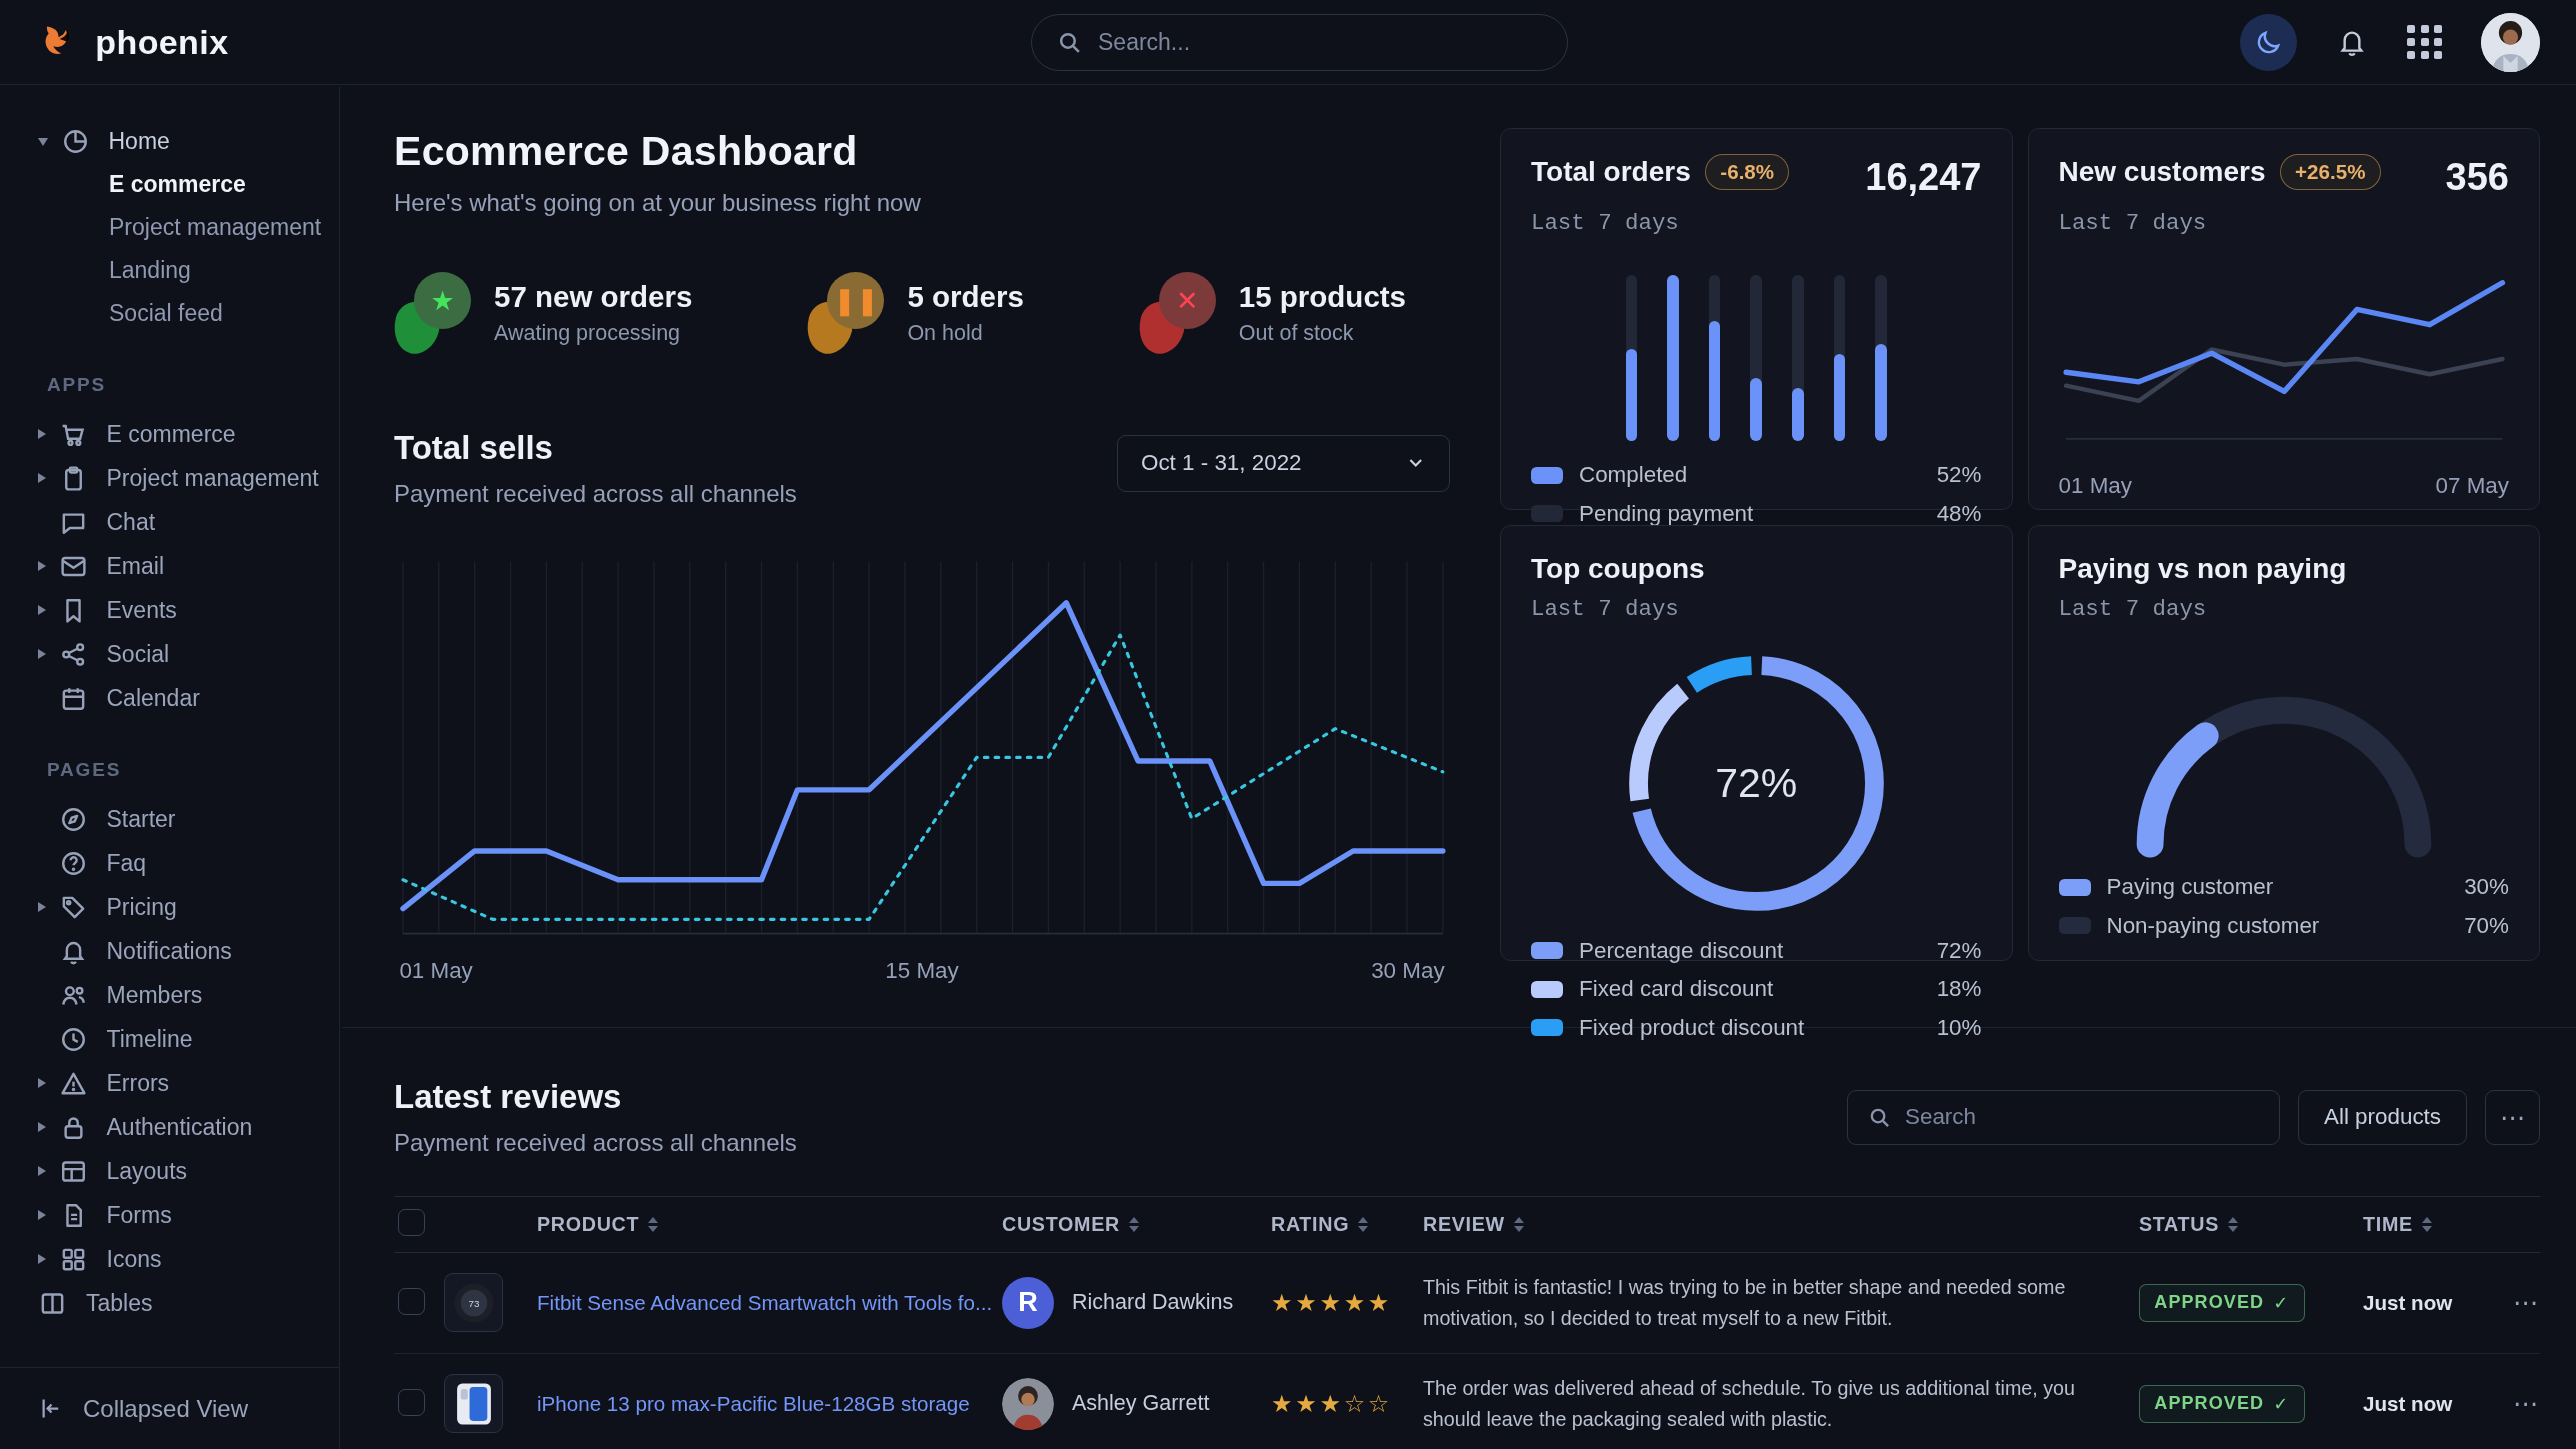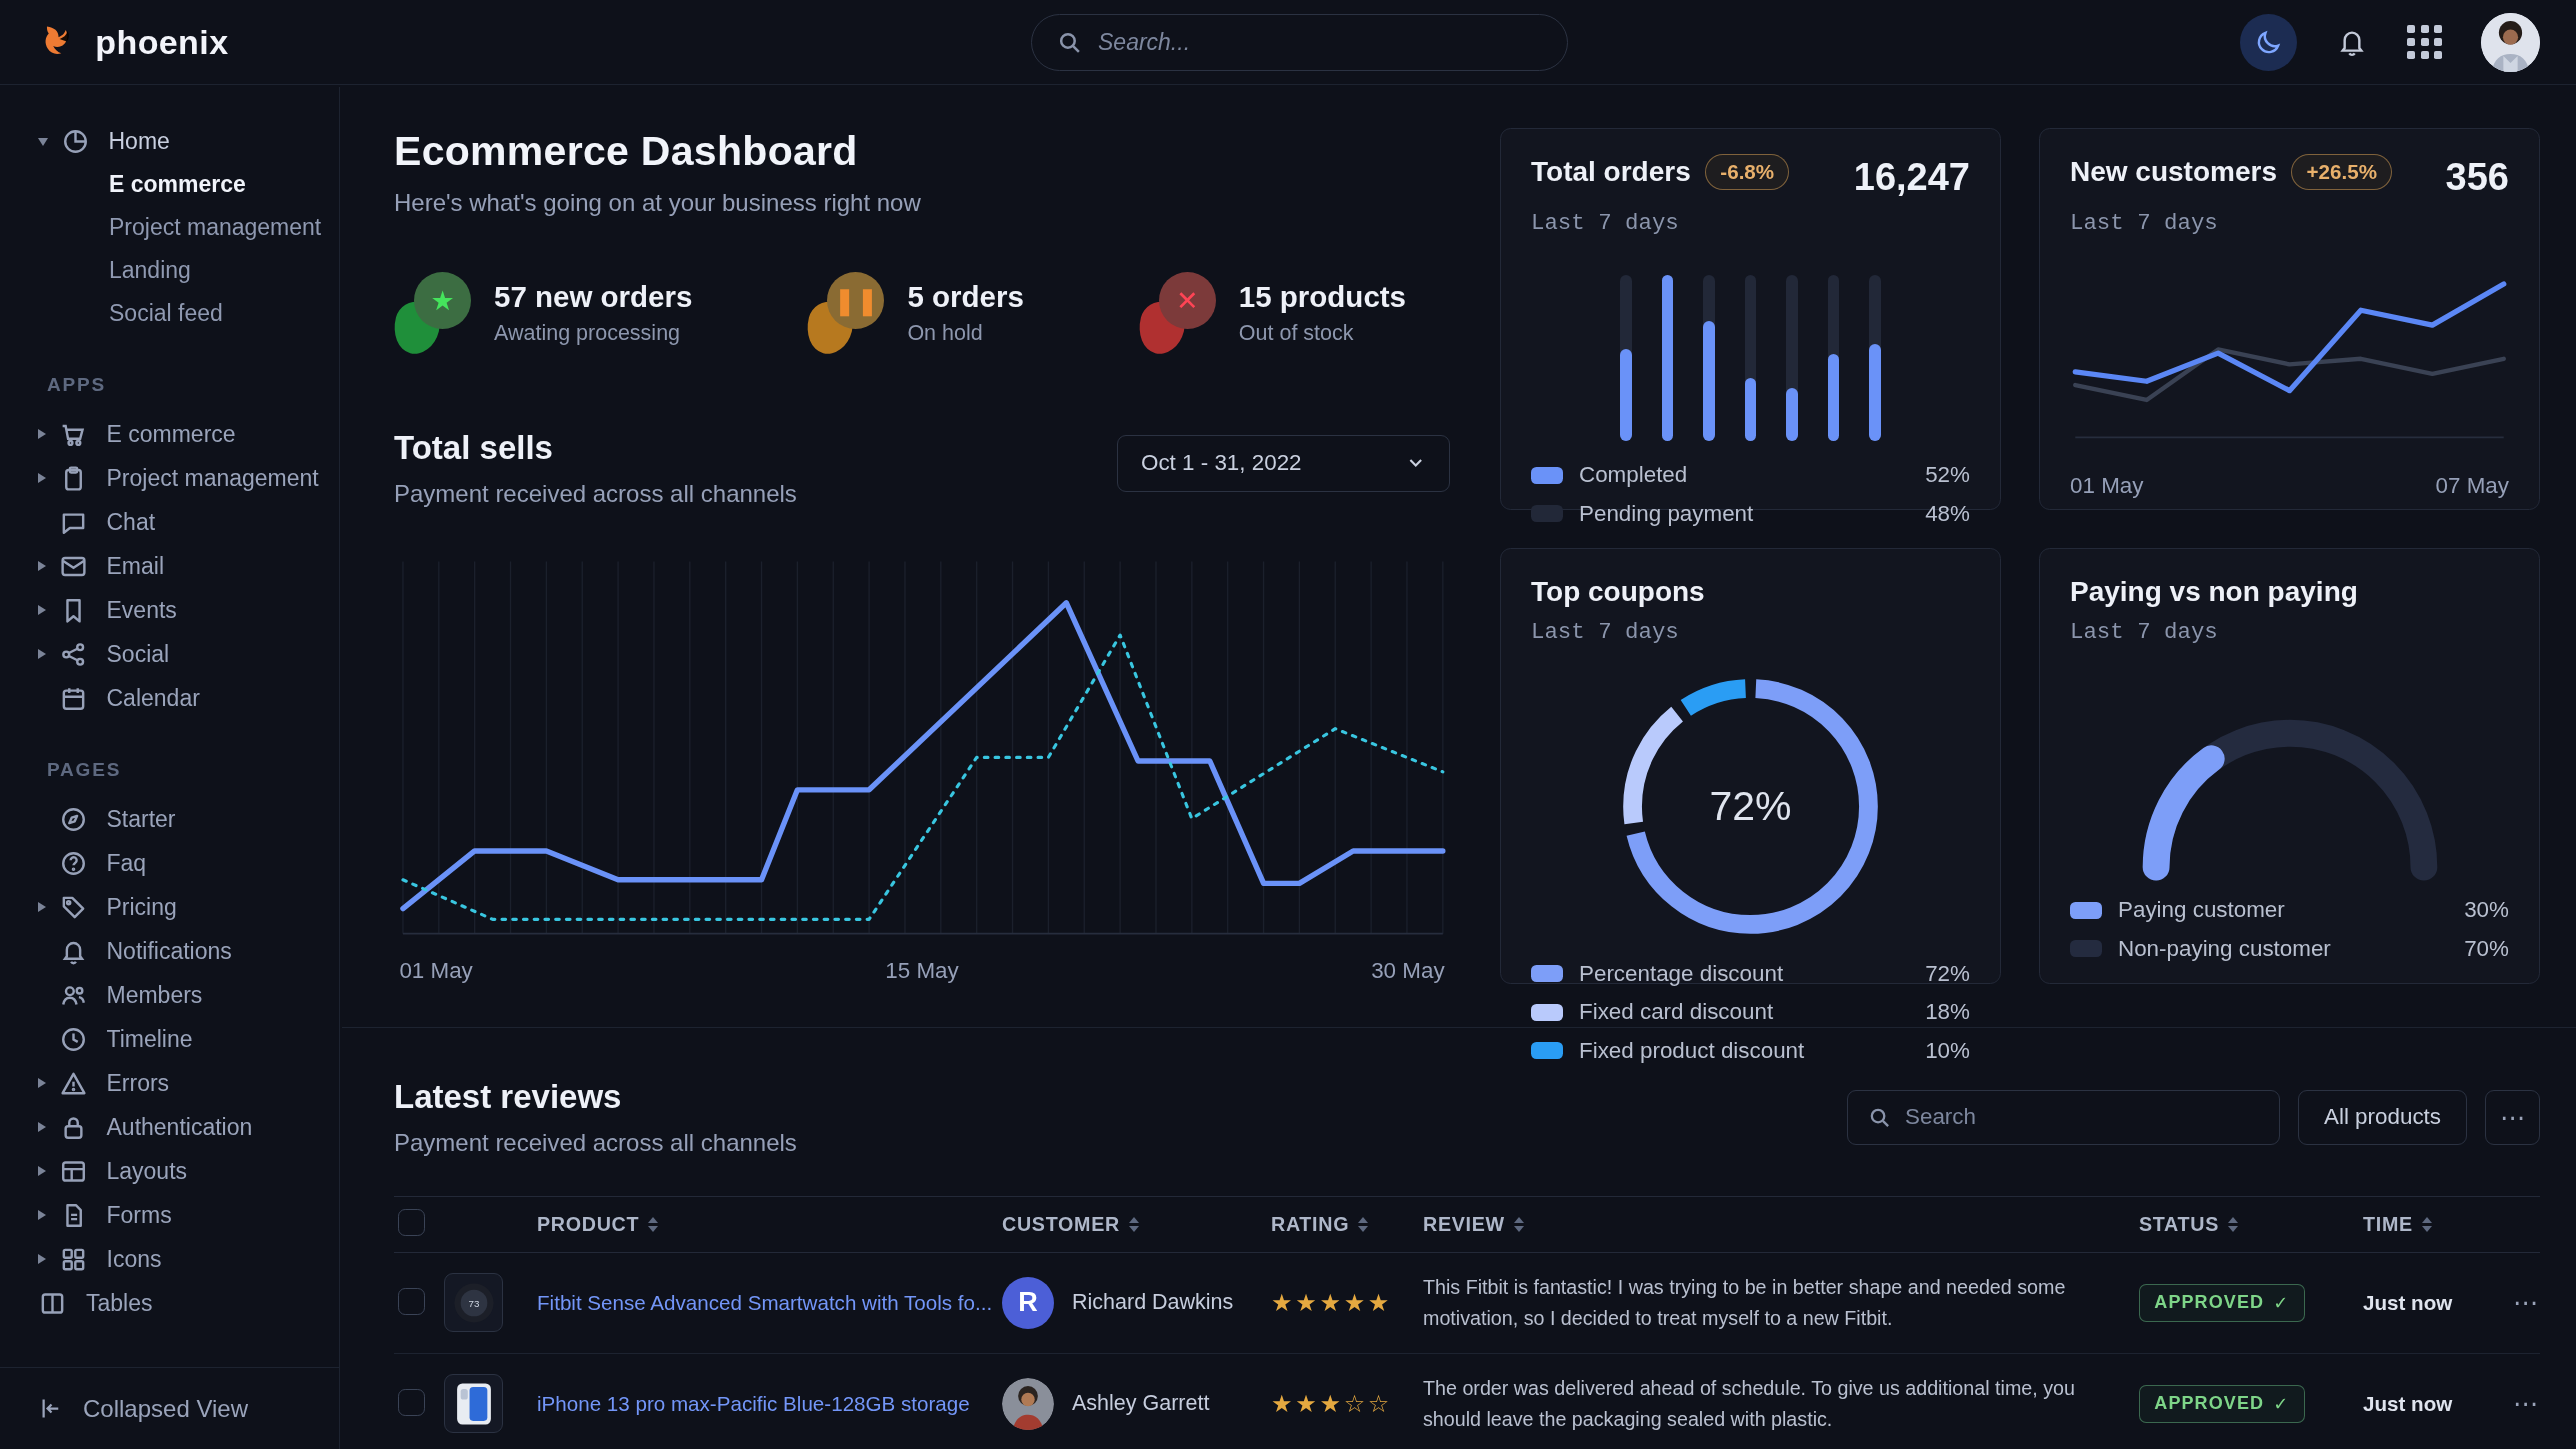--- a/index.html
+++ b/index.html
@@ -8,21 +8,21 @@
   .app { position:relative; width:2576px; height:1449px; background:#0e111a; overflow:hidden; color:#e7eaf3; }
 
   
   .topnav { position:absolute; top:0; left:0; right:0; height:85px; display:flex; align-items:center;
             padding:0 36px 0 38px; border-bottom:1.8px solid #1d2330; background:#0e111a; z-index:5; }
   .brand { display:flex; align-items:center; gap:14.3px; width:304px; }
   .brand-name { font-size:34px; font-weight:700; color:#f2f4fa; letter-spacing:0.4px; }
   .search-pill { margin-left:689px; width:537px; height:57px; border:1.8px solid #2b3242; border-radius:30px;
                  display:flex; align-items:center; gap:16px; padding:0 25px; }
   .search-pill input { background:transparent; border:none; outline:none; color:#ffffff; font-size:23px; width:100%;
-                 font-family:inherit;font-style:italic; }
+                 font-family:inherit; }
   .search-pill input::placeholder, .rv-search input::placeholder { color:#7d879e; }
   .nav-right { margin-left:auto; display:flex; align-items:center; gap:39px; }
   .moon-btn { width:57px; height:57px; border-radius:50%; background:#1c2c52; display:flex; align-items:center; justify-content:center; cursor:pointer; }
   .icon-btn { background:none; border:none; cursor:pointer; display:flex; align-items:center; }
   .grid9 { display:grid; grid-template-columns:repeat(3,8px); grid-gap:5.4px; }
   .grid9 span { width:8px; height:8px; border-radius:1.8px; background:#c3cad9; }
   .avatar { width:59px; height:59px; border-radius:50%; overflow:hidden; background:#d8dde8; }
 
   
   .sidebar { position:absolute; top:87px; left:0; bottom:0; width:340px; border-right:1.8px solid #1d2330;
@@ -62,21 +62,21 @@
   .sec-title { font-size:33px; font-weight:800; color:#eef1f8; }
   .sec-sub { font-size:24px; color:#96a0b8; margin-top:12.5px; }
   .date-select { width:333px; height:57px; border:1.8px solid #2b3242; border-radius:9px; display:flex; align-items:center;
                  justify-content:space-between; padding:0 23px; cursor:pointer; margin-top:5.4px; }
   .date-select span { font-size:22.4px; color:#c9d0df; }
 
   .sells-chart { margin-top:30px; }
   .tick-row { display:flex; justify-content:space-between; font-size:22.4px; color:#96a0b8; margin-top:5.4px; padding:0 5.4px; }
 
   
-  .cards { display:grid; grid-template-columns:1fr 1fr; grid-template-rows:382px 436px; gap:38px; }
+  .cards { display:grid; grid-template-columns:1fr 1fr; grid-template-rows:382px 436px; gap:15px; }
   .card { background:#12151f; border:1.8px solid #232938; border-radius:10.7px; padding:27px 30px 23px; display:flex; flex-direction:column; }
   .card-head { display:flex; align-items:flex-start; }
   .card-title { font-size:28px; font-weight:800; color:#eef1f8; }
   .badge { margin-left:14.3px; margin-top:-1.8px; padding:4.5px 14.3px 5.4px; border:1.8px solid rgba(226,168,88,.5); border-radius:18px;
            color:#e8b06b; font-size:20.6px; font-weight:700; background:rgba(180,122,42,.08); }
   .card-value { margin-left:auto; font-size:38px; font-weight:800; color:#eef1f8; }
   .card-sub { font-size:22.4px; color:#8b95ac; margin-top:10.7px;font-family:Liberation Mono, monospace; }
   .legend { margin-top:auto; }
   .lg-row { display:flex; align-items:center; margin-top:12.5px; }
   .lg-sw { width:32px; height:17px; border-radius:5.4px; margin-right:16px; flex:0 0 auto; }

